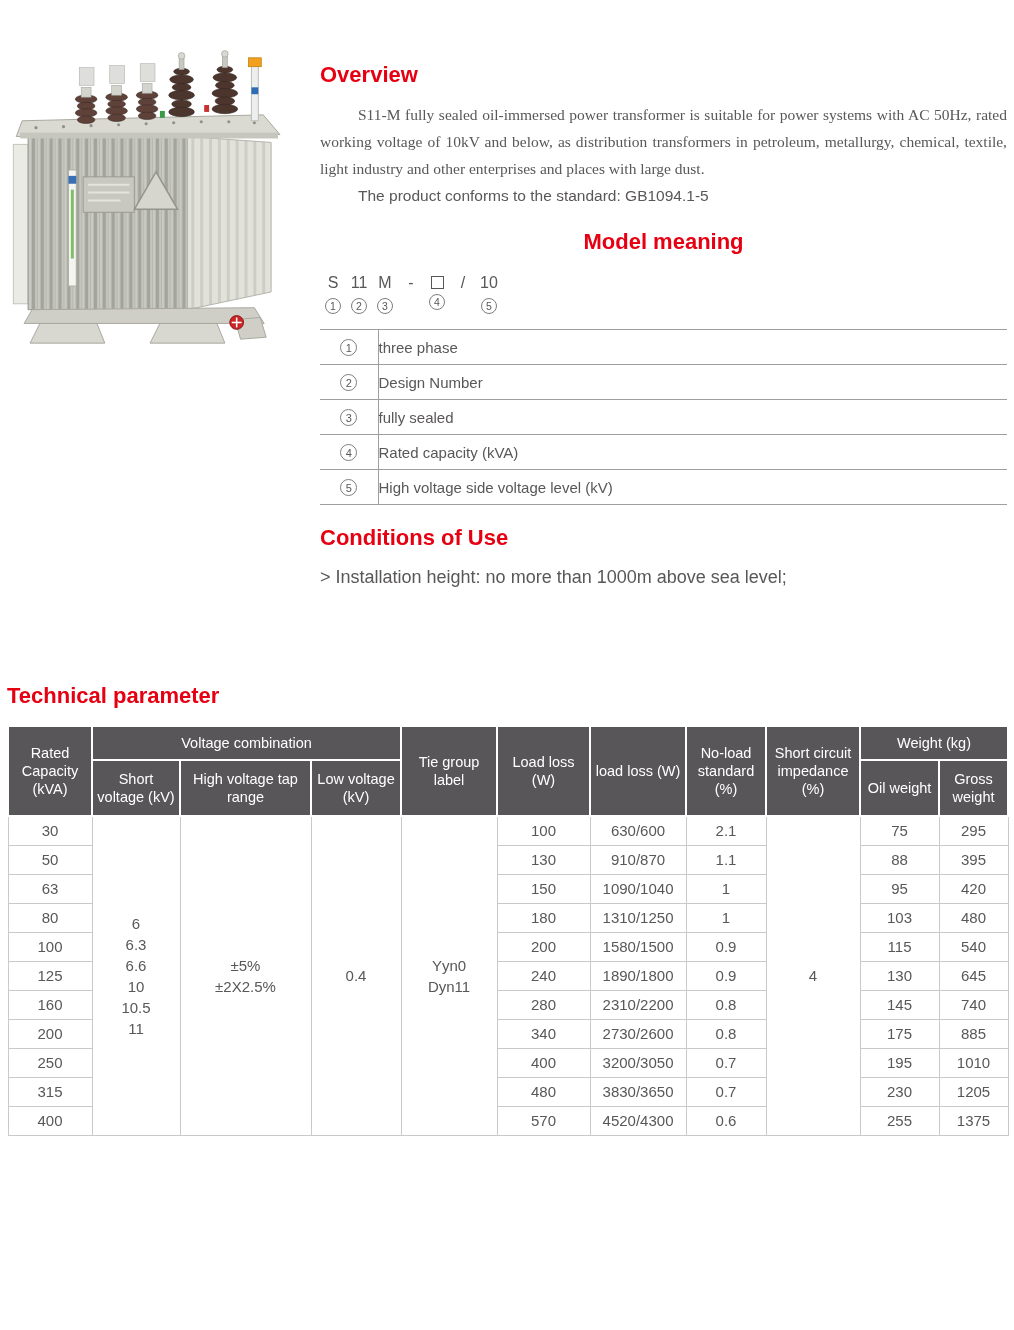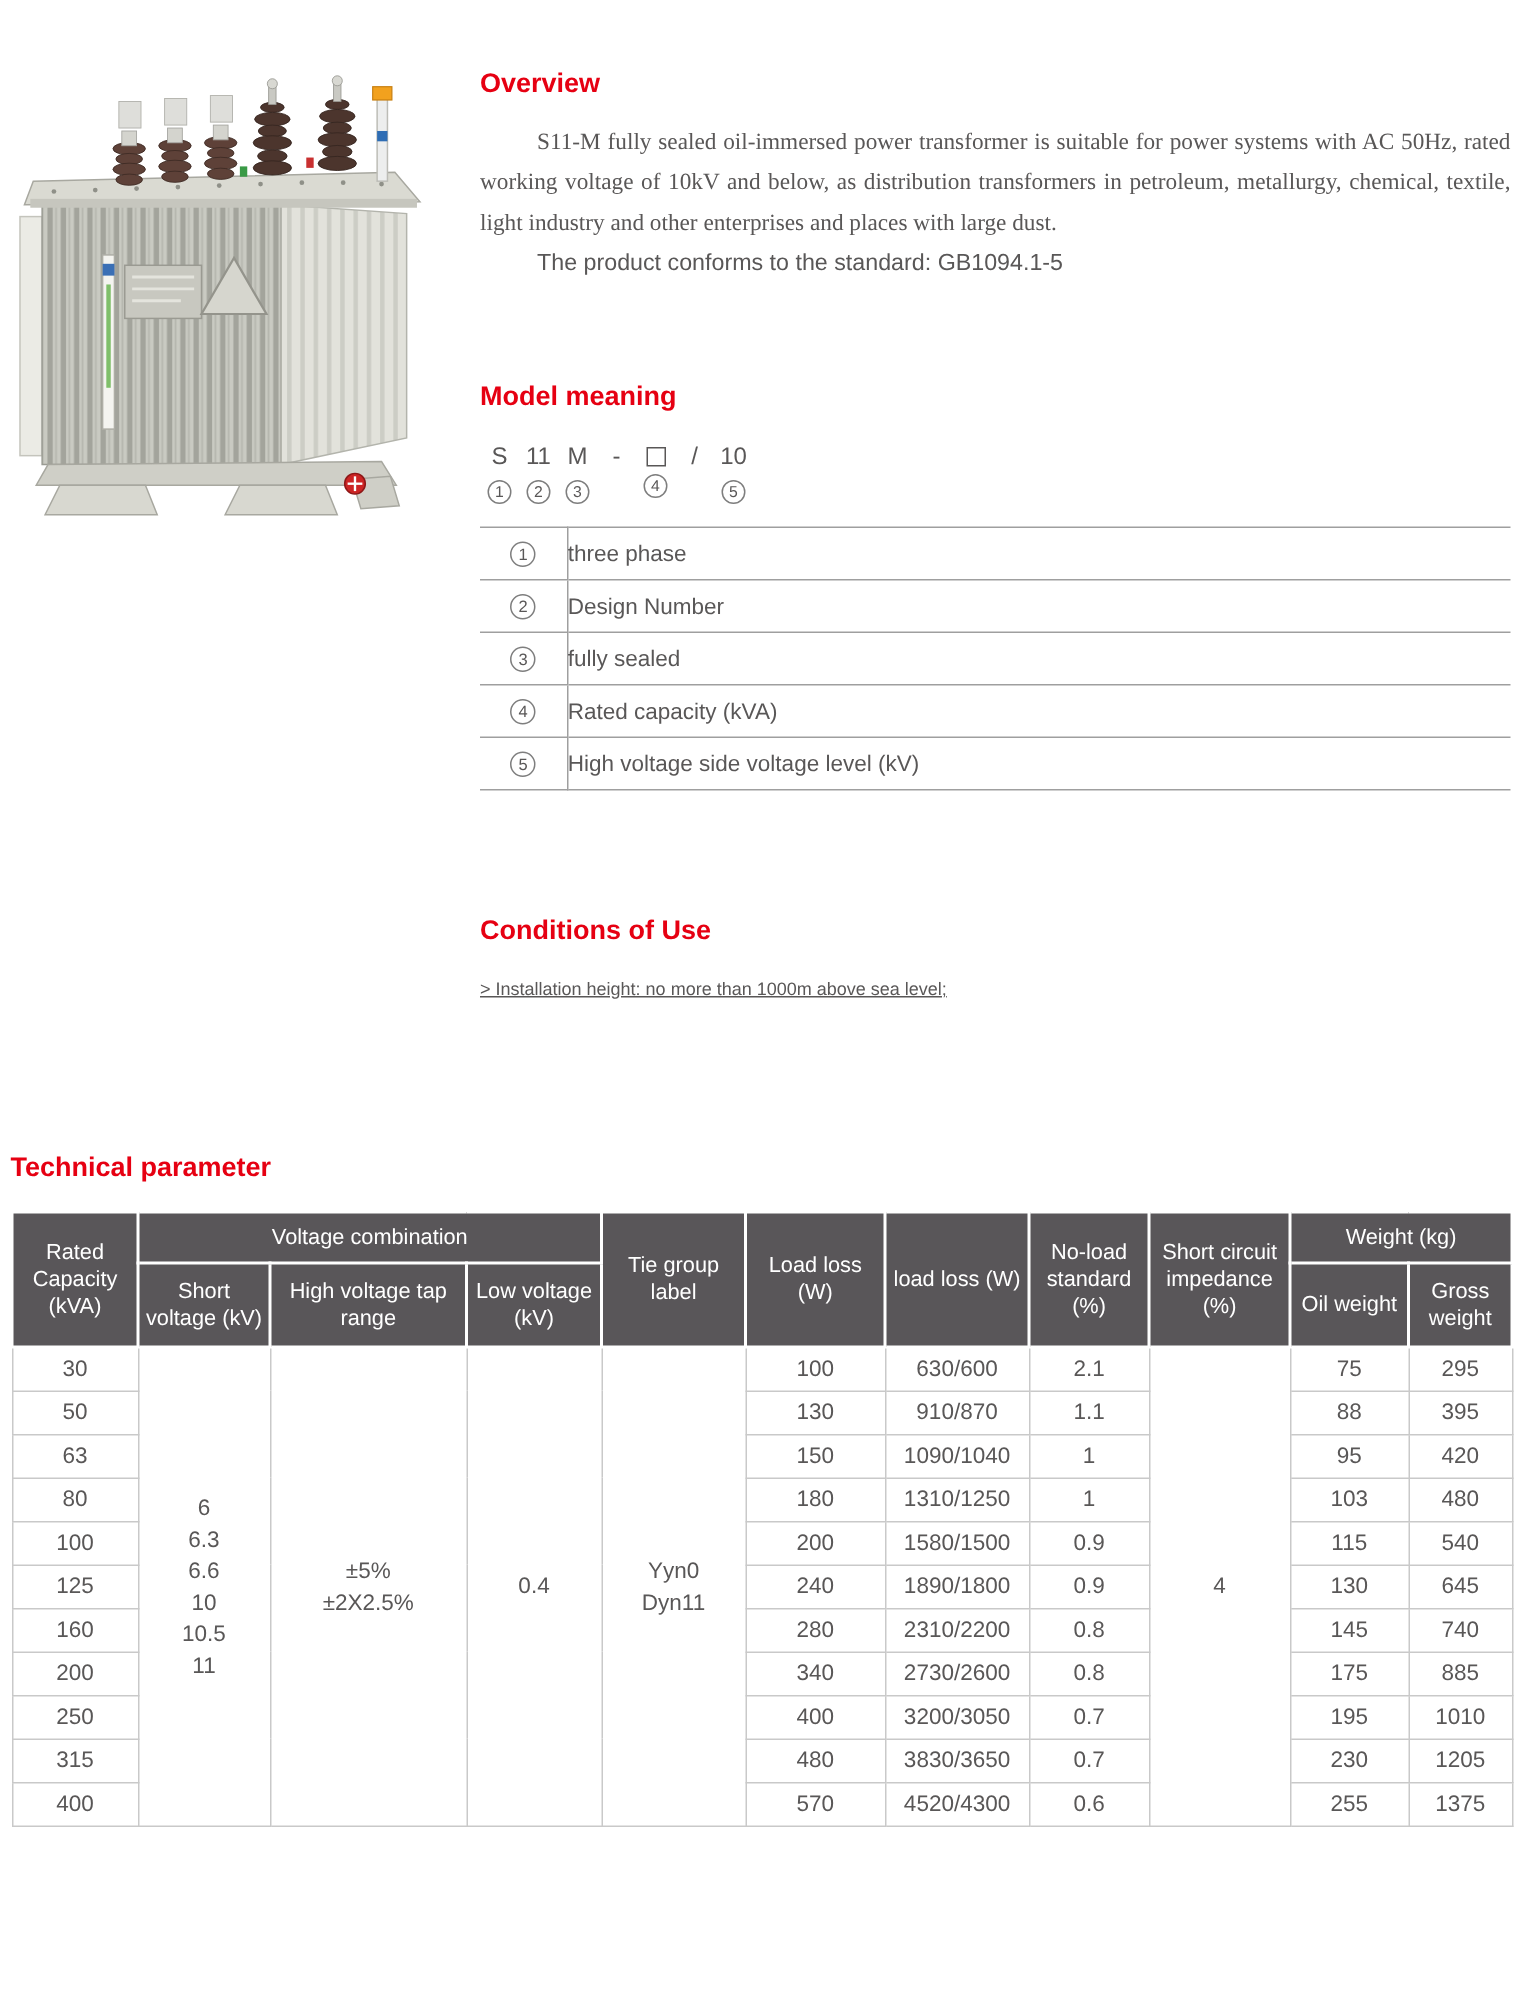--- a/index.html
+++ b/index.html
@@ -7,39 +7,40 @@
   body {
     width: 1014px;
     min-height: 1330px;
     margin: 0 auto;
     padding: 42px 7px 30px 7px;
     font-family: "Liberation Sans", "DejaVu Sans", sans-serif;
     color: #595757;
   }
   h2.section-heading {
     color: #e60012;
-    font-size: 18px;
+    font-size: 22px;
     font-weight: bold;
     line-height: 26px;
+    margin-top: 20px;
   }
   
   .top-row { display: flex; align-items: flex-start; }
   .photo-box { width: 290px; margin: 4px 20px 0 3px; flex: 0 0 auto; }
   .right-col { flex: 1 1 auto; min-width: 0; }
 
   .para {
     font-size: 15.5px;
     line-height: 27px;
     text-align: justify;
     text-indent: 38px;
   }
   .para.first { margin-top: 13px; font-family: Liberation Serif, serif; }
 
   
-  .mm-heading { margin-top: 62px; }
+  .mm-heading { margin-top: 62px; text-align: center; }
   .model-code { margin-top: 18px; display: flex; }
   .code-col { width: 26px; display: flex; flex-direction: column; align-items: center; }
   .code-token { font-size: 16px; color: #595757; line-height: 20px; height: 20px; }
   .code-box { width: 13px; height: 13px; border: 1.5px solid #595757; margin-top: 3px; }
   .circle-mark {
     display: inline-flex; align-items: center; justify-content: center;
     width: 16px; height: 16px; border: 1px solid #7e7e7e; border-radius: 50%;
     font-size: 10.5px; color: #595757; margin-top: 5px; flex: 0 0 auto;
   }
   .model-table { width: 100%; border-collapse: collapse; margin-top: 15px; }
@@ -47,21 +48,21 @@
     height: 35px; border-top: 1px solid #9f9f9f;
     font-size: 15px; color: #595757; vertical-align: middle;
   }
   .model-table tr:last-child td { border-bottom: 1px solid #9f9f9f; }
   .model-table td.mark-cell { width: 58px; text-align: center; border-right: 1px solid #9f9f9f; }
   .model-table td.mark-cell .circle-mark { margin-top: 0; width: 17px; height: 17px; font-size: 11px; }
   .model-table td.desc-cell { }
 
   
   .cond-heading { margin-top: 80px; }
-  .cond-line { font-size: 12px; line-height: 27px; text-decoration: underline; }
+  .cond-line { font-size: 18px; line-height: 27px; }
   .cond-line.first { margin-top: 13px; }
 
   
   .tech-section { margin-top: 92px; }
   .tech-table { width: 1000px; border-collapse: collapse; margin-top: 16px; table-layout: fixed; }
   .tech-table thead th {
     background: #595659; color: #ffffff; font-weight: normal;
     font-size: 14.5px; line-height: 1.25; border: 2px solid #ffffff;
     padding: 4px 3px; vertical-align: middle; text-align: center;
   }

